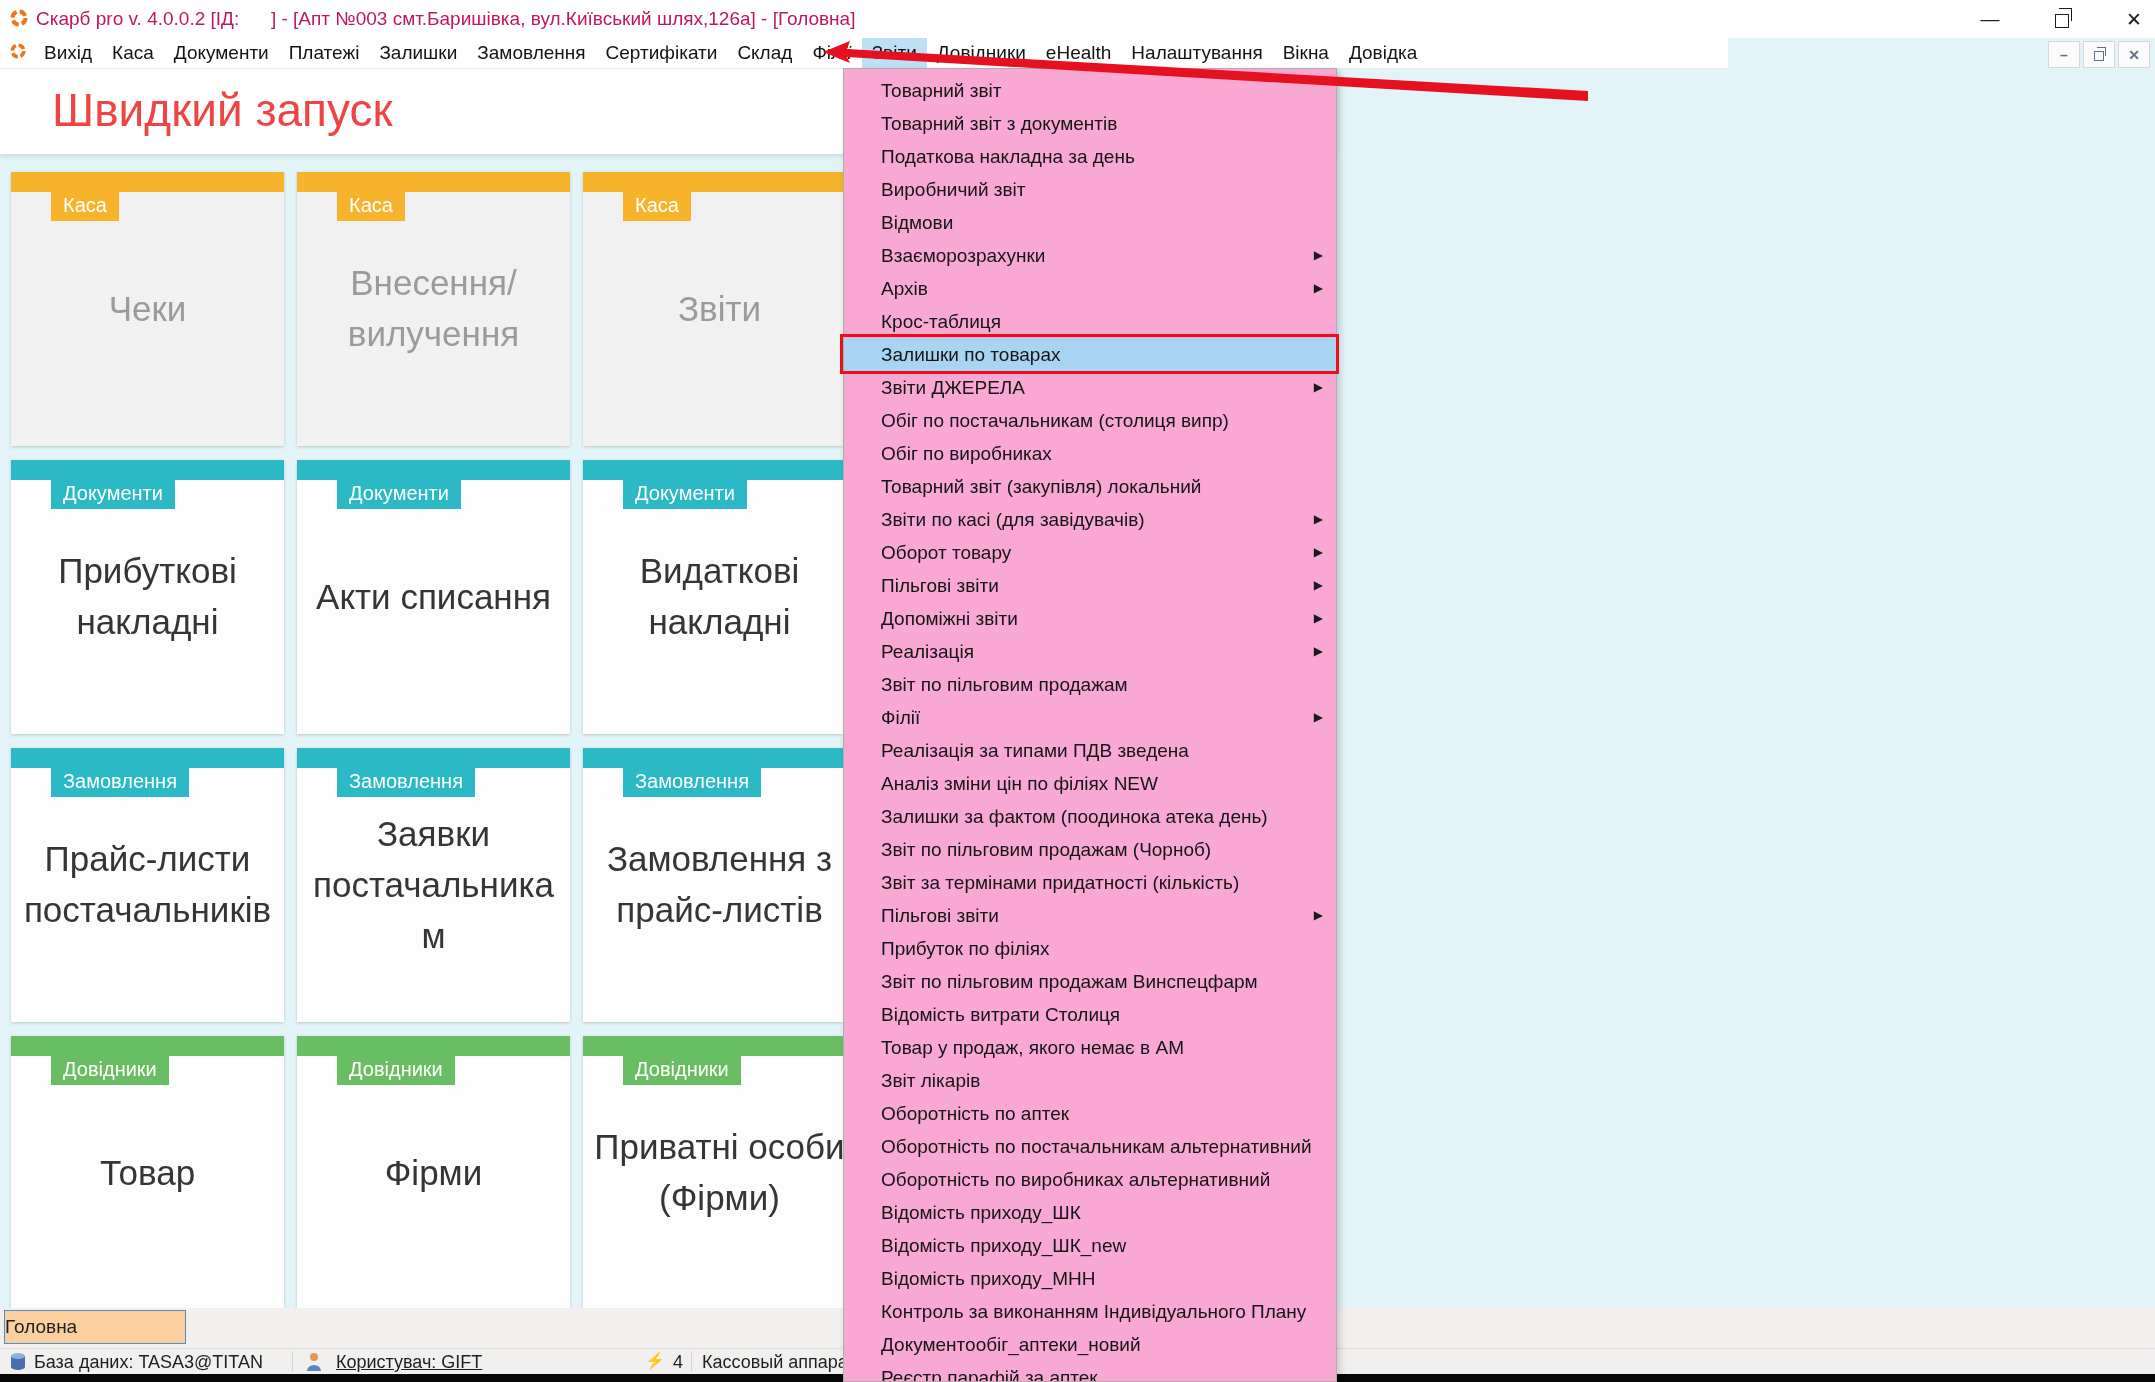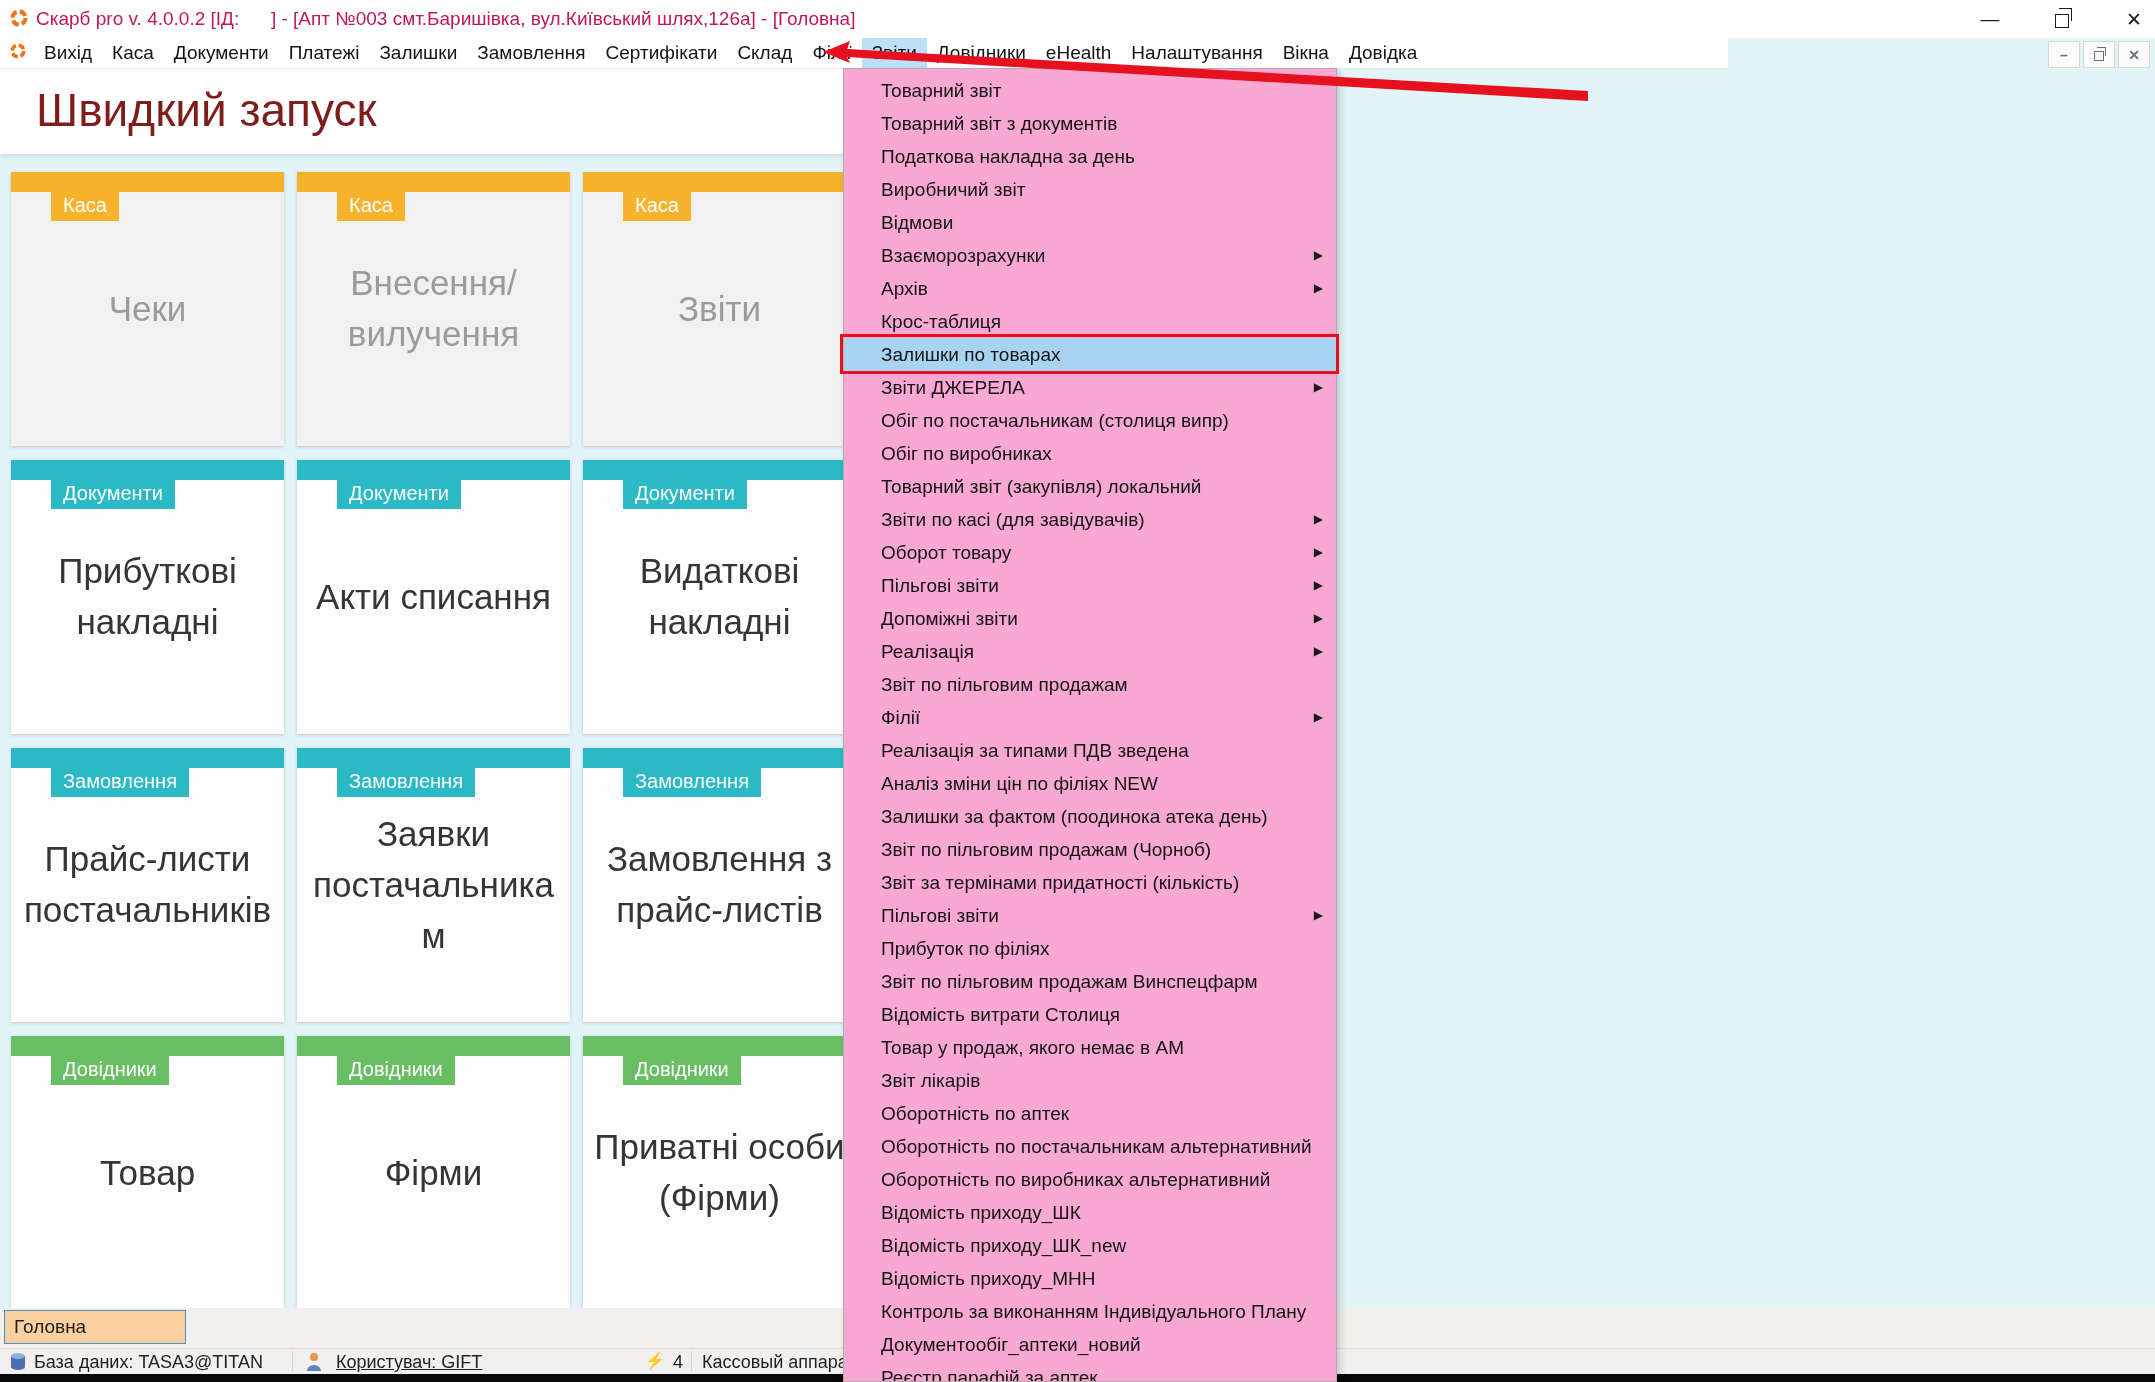--- a/index.html
+++ b/index.html
@@ -29,41 +29,41 @@
   .mdi-btns{position:absolute;right:5px;top:41px;display:flex;gap:3px;z-index:5;}
   .mdi-btn{width:30px;height:25px;border:1px solid #d7d7d7;background:#fbfbfb;color:#5f7183;
            font-weight:bold;font-size:14px;display:flex;align-items:center;justify-content:center;}
   .g-restore-sm{position:relative;width:8px;height:8px;border:1.6px solid #5f7183;background:#fbfbfb;margin-top:3px;}
   .g-restore-sm::before{content:"";position:absolute;left:2px;top:-5px;width:8px;height:8px;
                         border:1.6px solid #5f7183;border-left:none;border-bottom:none;}
 
   
   .header-band{position:absolute;left:0;top:68px;width:1337px;height:86px;background:#fff;
                box-shadow:0 3px 4px rgba(0,0,0,.08);z-index:1;}
-  .header-title{position:absolute;left:36px;top:15px;font-size:46px;color:#7f1d1d;}
+  .header-title{position:absolute;left:52px;top:15px;font-size:46px;color:#ef4444;}
 
   
   .tiles{position:absolute;left:11px;top:172px;display:grid;
          grid-template-columns:repeat(3,273px);grid-auto-rows:274px;gap:14px 13px;z-index:1;}
   .tile{position:relative;background:#FDFDFD;box-shadow:0 1px 3px rgba(0,0,0,.18);}
   .tile.muted{background:#F1F1F1;}
   .tile-bar{position:absolute;top:0;left:0;right:0;height:20px;}
   .tile-tab{position:absolute;top:20px;left:40px;color:#fff;font-size:20px;padding:2px 12px 4px;}
   .c-orange .tile-bar,.c-orange .tile-tab{background:#F7B32B;}
   .c-teal   .tile-bar,.c-teal   .tile-tab{background:#2BB9C6;}
   .c-green  .tile-bar,.c-green  .tile-tab{background:#69BE64;}
   .tile-label{position:absolute;left:8px;right:8px;top:50%;transform:translateY(-50%);
               text-align:center;font-size:35px;line-height:1.45;color:#353535;overflow-wrap:break-word;}
   .tile.muted .tile-label{color:#9B9B9B;}
 
   
   .tabstrip{position:absolute;left:0;top:1308px;width:2155px;height:40px;background:#F1F0EE;z-index:3;}
   .main-tab{position:absolute;left:4px;top:2px;width:182px;height:34px;background:#FBCF9E;
             border:1px solid #4F8EC3;box-sizing:border-box;font-size:19px;color:#1f1f1f;
-            line-height:32px;padding-left:9px;}
+            line-height:32px;}
   .statusbar{position:absolute;left:0;top:1348px;width:2155px;height:26px;background:#F1F0EE;
              border-top:1px solid #dcdcdc;font-size:18px;color:#1f1f1f;z-index:3;}
   .statusbar > *{position:absolute;line-height:22px;}
   .sb-sep{top:2px;width:1px;height:21px;background:#d6d6d6;}
   .bottom-bar{position:absolute;left:0;top:1374px;width:2155px;height:8px;background:#070707;z-index:3;}
 
   
   .dropdown{position:absolute;left:843px;top:68px;width:494px;height:1314px;background:#f9a8d4;
             border:1px solid #ADADAD;box-sizing:border-box;padding-top:5px;z-index:10;overflow:hidden;
             box-shadow:3px 3px 7px rgba(0,0,0,.18);}

